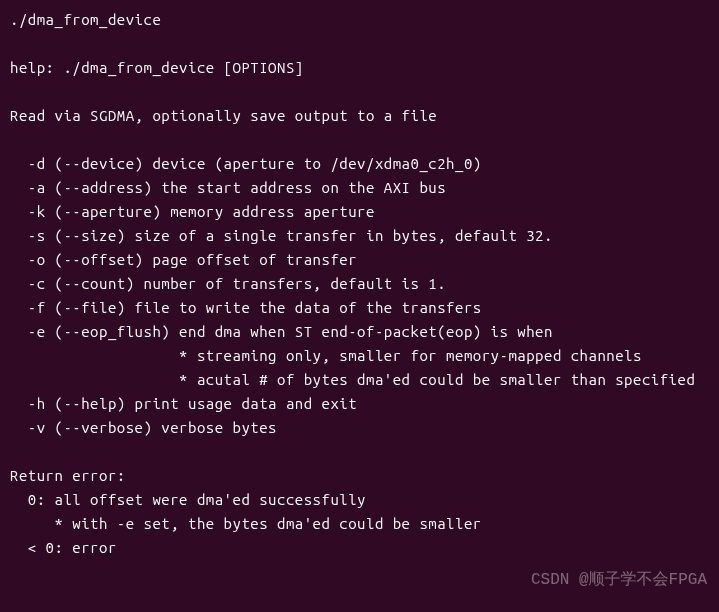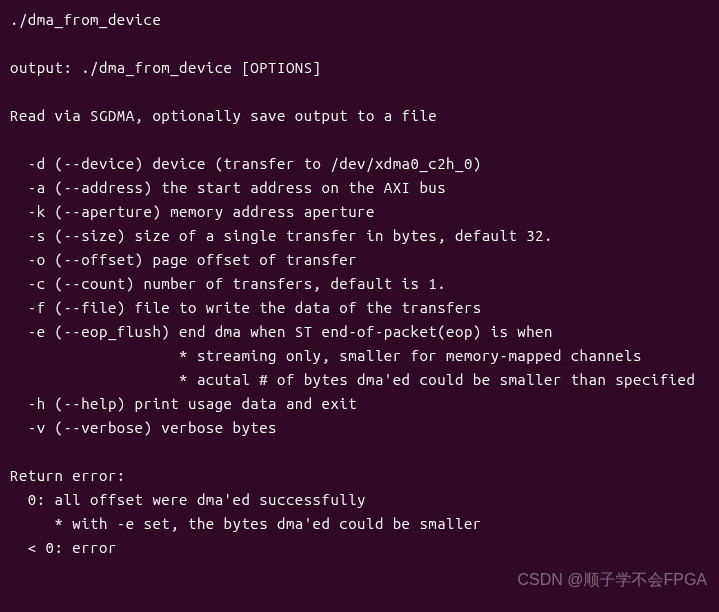--- a/index.html
+++ b/index.html
@@ -21,35 +21,35 @@
       white-space: pre;
     }
     .blank {
       height: 24px;
     }
     .watermark {
       position: absolute;
       right: 12px;
       bottom: 20px;
       color: rgba(255,255,255,0.38);
-      font-family: Liberation Sans, sans-serif;
+      font-family: Liberation Mono, monospace;
       font-size: 16px;
       letter-spacing: 0;
     }
   </style>
 </head>
 <body>
 
 <div class="line">./dma_from_device</div>
 <div class="blank"></div>
-<div class="line">output: ./dma_from_device [OPTIONS]</div>
+<div class="line">help: ./dma_from_device [OPTIONS]</div>
 <div class="blank"></div>
 <div class="line">Read via SGDMA, optionally save output to a file</div>
 <div class="blank"></div>
-<div class="line">  -d (--device) device (transfer to /dev/xdma0_c2h_0)</div>
+<div class="line">  -d (--device) device (aperture to /dev/xdma0_c2h_0)</div>
 <div class="line">  -a (--address) the start address on the AXI bus</div>
 <div class="line">  -k (--aperture) memory address aperture</div>
 <div class="line">  -s (--size) size of a single transfer in bytes, default 32.</div>
 <div class="line">  -o (--offset) page offset of transfer</div>
 <div class="line">  -c (--count) number of transfers, default is 1.</div>
 <div class="line">  -f (--file) file to write the data of the transfers</div>
 <div class="line">  -e (--eop_flush) end dma when ST end-of-packet(eop) is when</div>
 <div class="line">                   * streaming only, smaller for memory-mapped channels</div>
 <div class="line">                   * acutal # of bytes dma'ed could be smaller than specified</div>
 <div class="line">  -h (--help) print usage data and exit</div>

